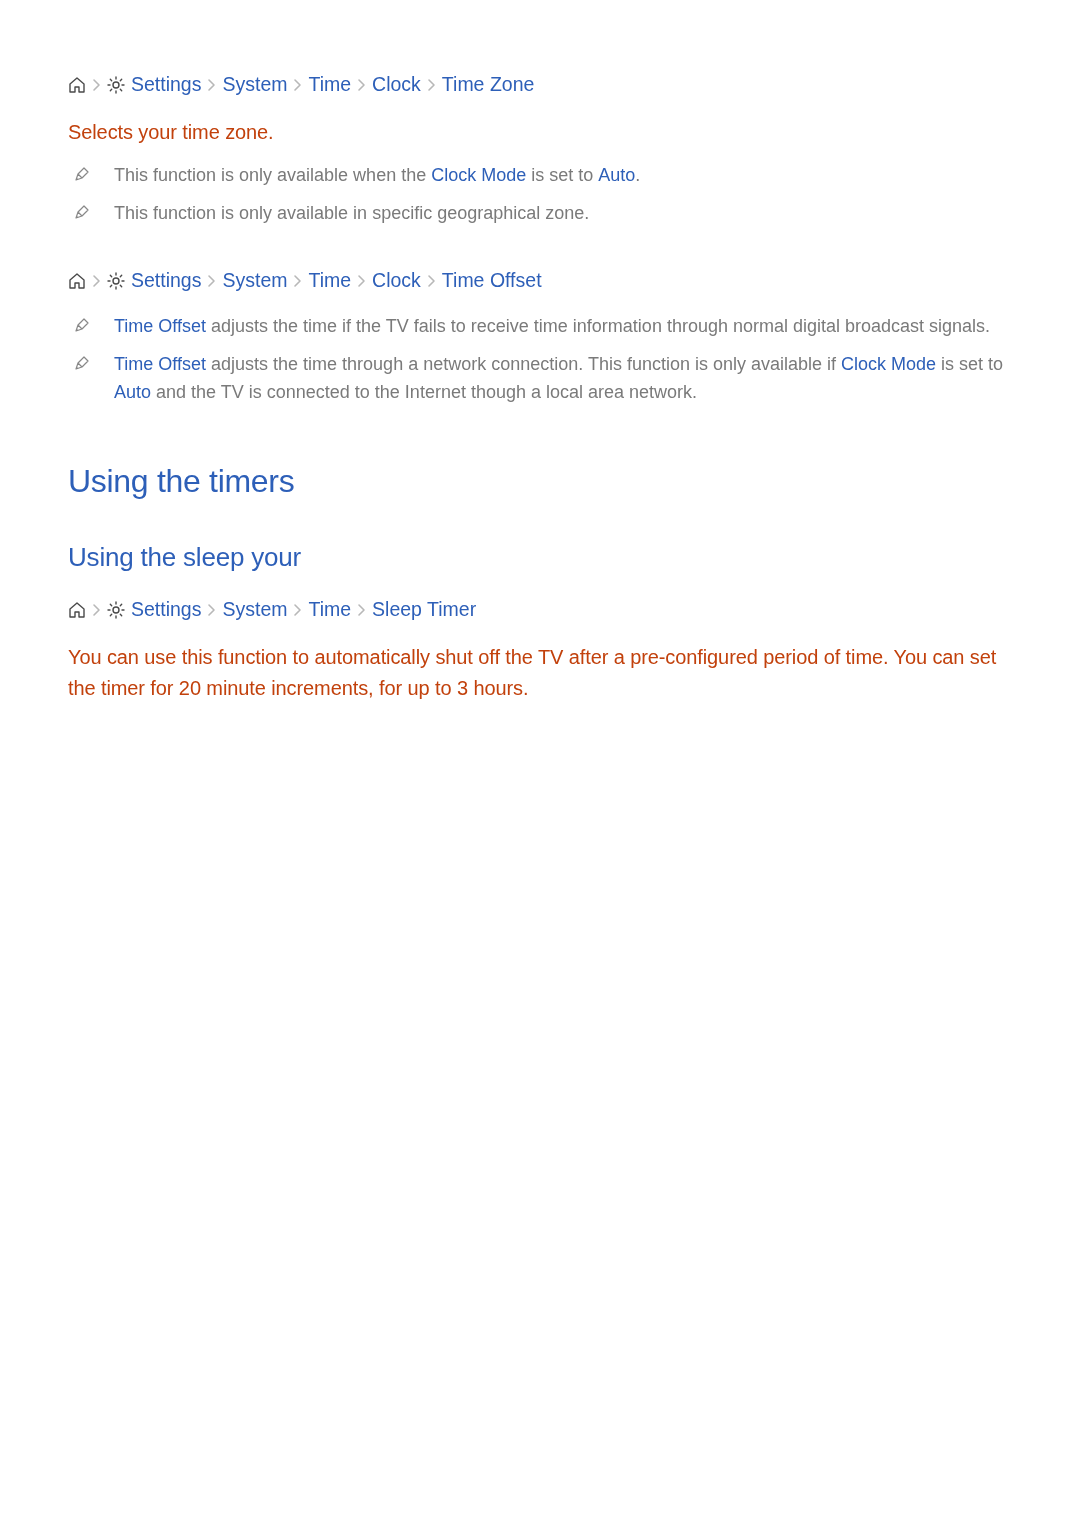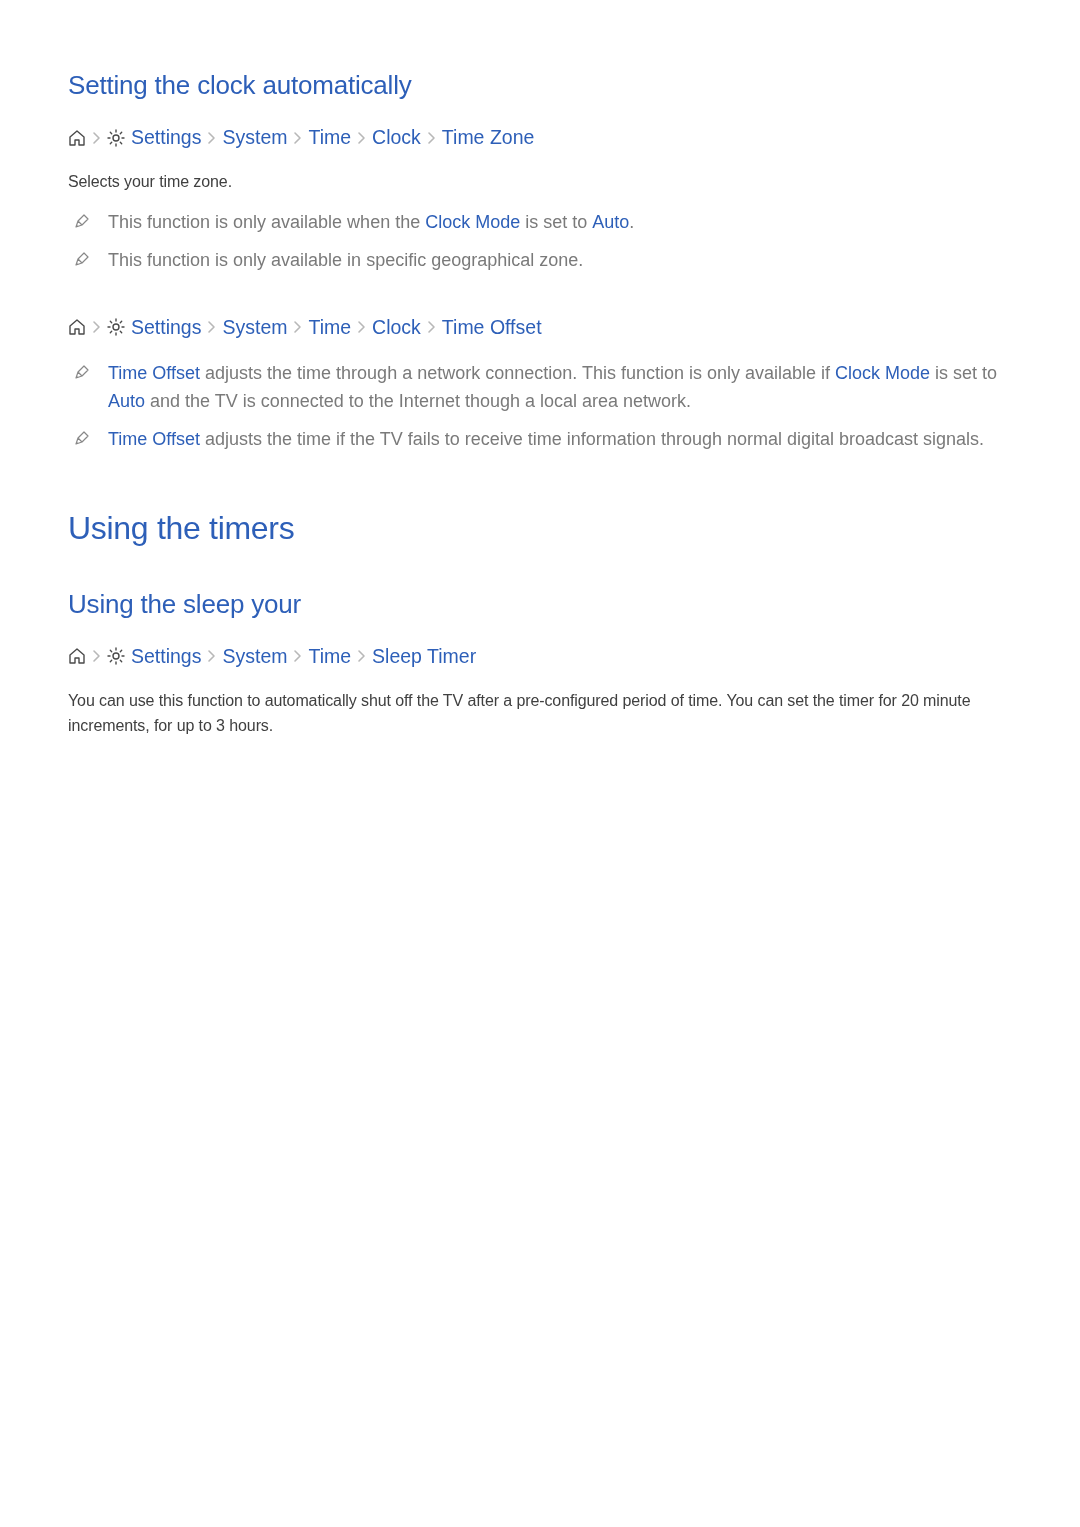--- a/index.html
+++ b/index.html
@@ -44,34 +44,34 @@
     align-items: center;
   }
   .breadcrumb .sep svg { display: block; }
   .breadcrumb .home-icon,
   .breadcrumb .gear-icon {
     display: inline-flex;
     align-items: center;
     color: #4a4a4a;
   }
   .body-text {
-    font-size: 16px;
-    color: #404040;
+    font-size: 20px;
+    color: #c2410c;
     line-height: 1.55;
     margin-bottom: 14px;
     letter-spacing: -0.1px;
   }
   .note-list {
     list-style: none;
     margin-bottom: 30px;
   }
   .note-item {
     display: flex;
     align-items: flex-start;
-    gap: 18px;
+    gap: 24px;
     font-size: 18px;
     color: #7a7a7a;
     line-height: 1.55;
     margin-bottom: 10px;
     padding-left: 6px;
   }
   .note-item .pencil-icon {
     flex-shrink: 0;
     display: inline-flex;
     margin-top: 4px;
@@ -97,21 +97,20 @@
       <path d="M2 2 L7 7 L2 12" fill="none" stroke="currentColor" stroke-width="1.6" stroke-linecap="round" stroke-linejoin="round"></path>
     </g>
     <g id="pencil-path">
       <path d="M2 14 L4 8 L10 2 L14 6 L8 12 L2 14 Z M4 8 L8 12" fill="none" stroke="currentColor" stroke-width="1.2" stroke-linejoin="round"></path>
       <path d="M2 14 L4 12 L4 14 Z" fill="currentColor"></path>
     </g>
   </defs>
 </svg>
 
 <div class="section">
-  <div class="h2">Setting the clock automatically</div>
 
   <div class="breadcrumb">
     <span class="home-icon">
         <svg width="18" height="18" viewBox="0 0 18 18">
           <use href="#home-path"></use>
         </svg>
       </span>
     <span class="sep">
         <svg width="9" height="14" viewBox="0 0 9 14">
           <use href="#chev-path"></use>
@@ -221,31 +220,31 @@
   </div>
 
   <ul class="note-list">
     <li class="note-item">
       <span class="pencil-icon">
           <svg width="16" height="16" viewBox="0 0 16 16">
             <use href="#pencil-path"></use>
           </svg>
         </span>
       <span class="note-content">
+        <span class="kw">Time Offset</span><span> adjusts the time if the TV fails to receive time information through normal digital broadcast signals.</span>
+      </span>
+    </li>
+    <li class="note-item">
+      <span class="pencil-icon">
+          <svg width="16" height="16" viewBox="0 0 16 16">
+            <use href="#pencil-path"></use>
+          </svg>
+        </span>
+      <span class="note-content">
         <span class="kw">Time Offset</span><span> adjusts the time through a network connection. This function is only available if </span><span class="kw">Clock Mode</span><span> is set to </span><span class="kw">Auto</span><span> and the TV is connected to the Internet though a local area network.</span>
-      </span>
-    </li>
-    <li class="note-item">
-      <span class="pencil-icon">
-          <svg width="16" height="16" viewBox="0 0 16 16">
-            <use href="#pencil-path"></use>
-          </svg>
-        </span>
-      <span class="note-content">
-        <span class="kw">Time Offset</span><span> adjusts the time if the TV fails to receive time information through normal digital broadcast signals.</span>
       </span>
     </li>
   </ul>
 </div>
 
 <div class="h1">Using the timers</div>
 
 <div class="section">
   <div class="h2">Using the sleep your</div>
 

